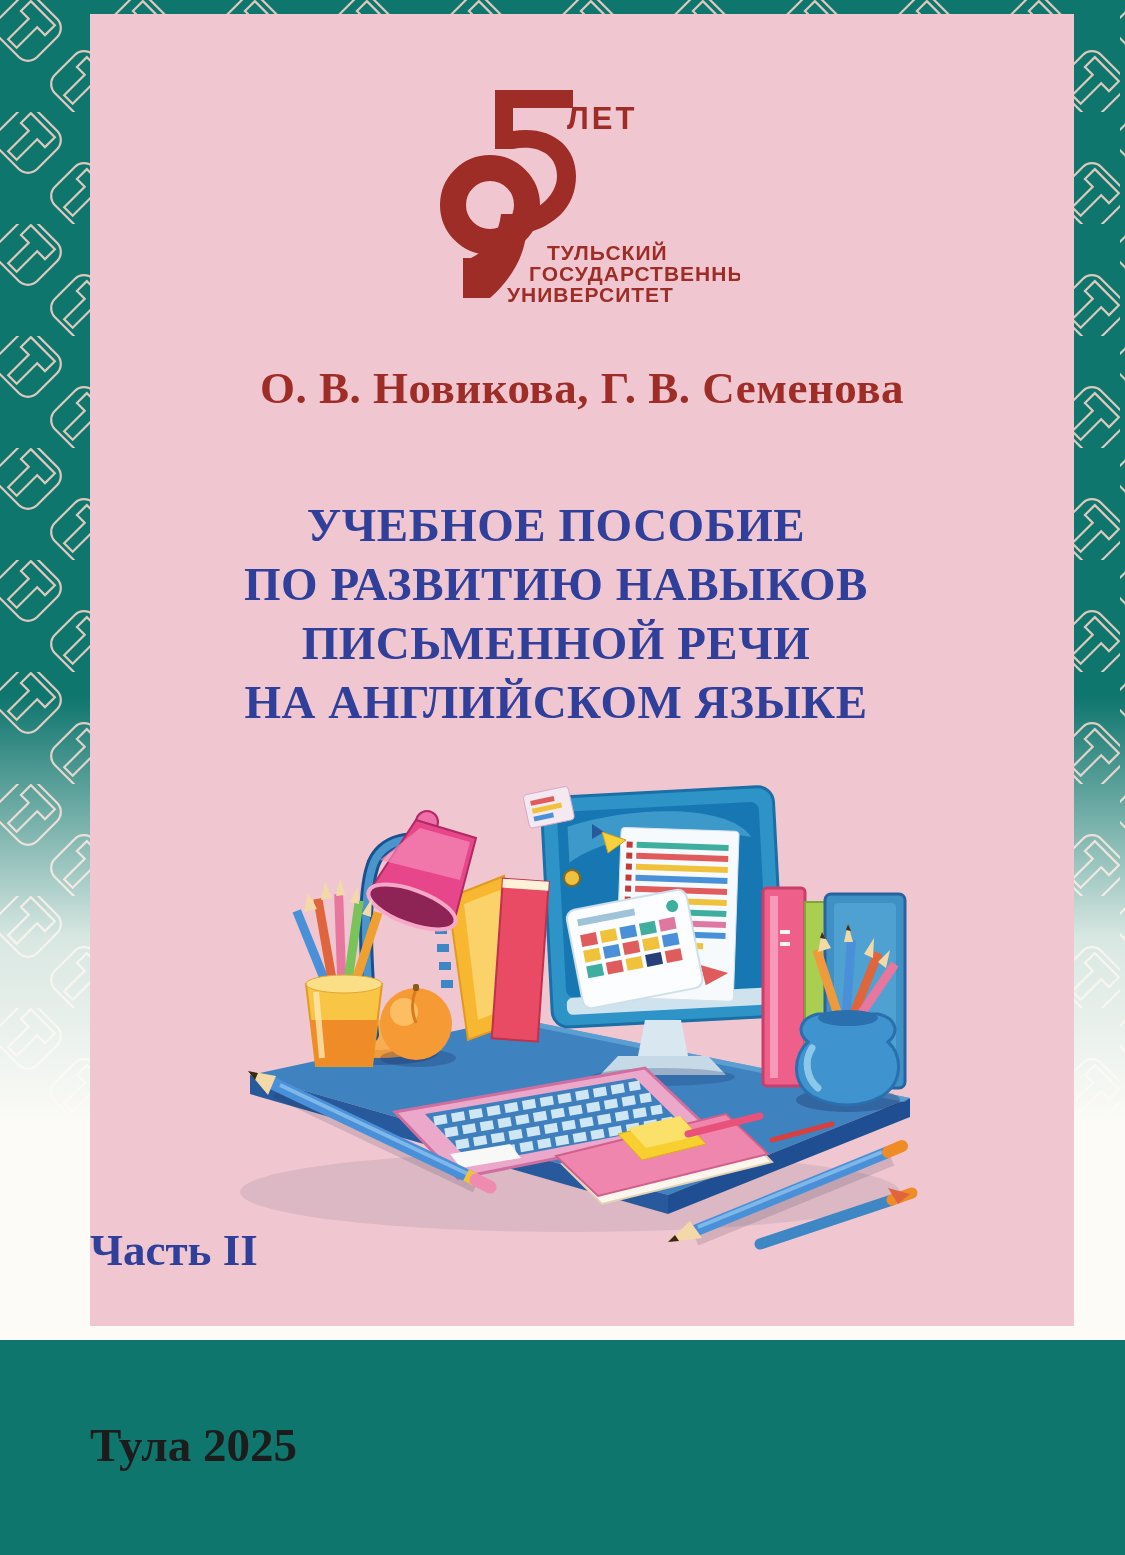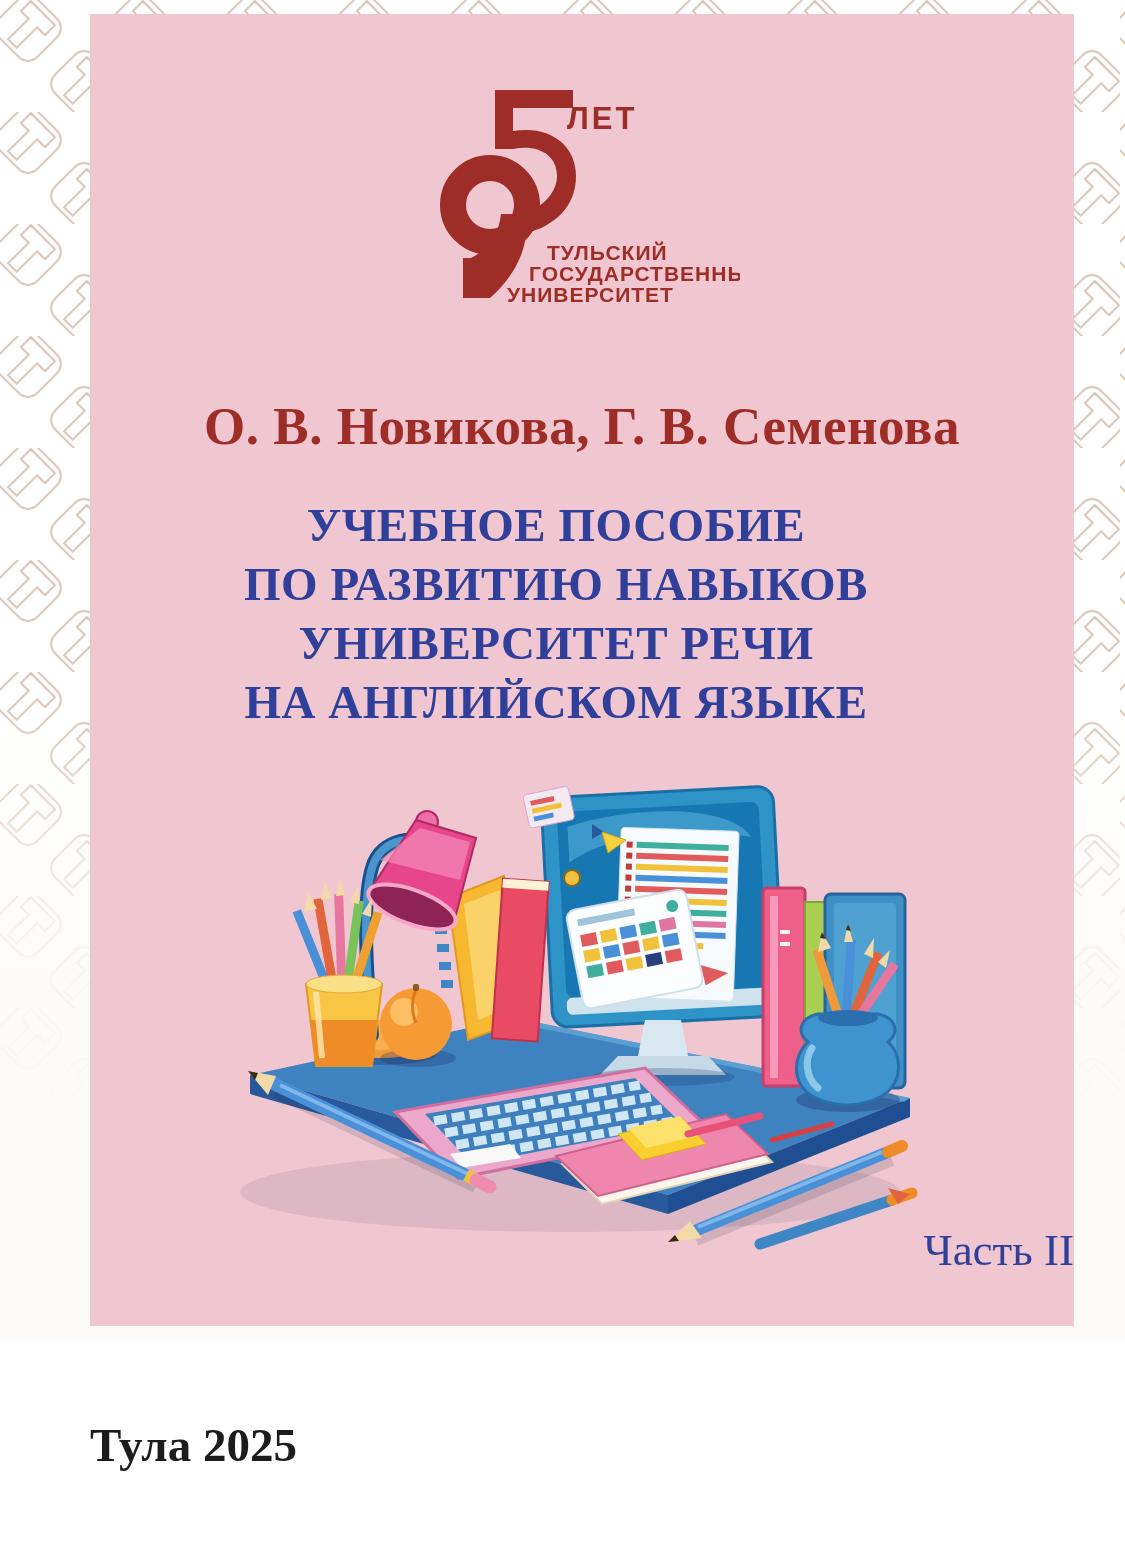--- a/index.html
+++ b/index.html
@@ -1,47 +1,47 @@
 <!DOCTYPE html>
 <html><head>
 <meta charset="utf-8">
 <style>
   html,body{margin:0;padding:0;background:#e8e8e8;}
   .page{
     position:relative;
     width:1125px;height:1555px;
     margin:0 auto;
-    background:#ffffff;
+    background:#0f766e;
     overflow:hidden;
     font-family:"Liberation Serif","DejaVu Serif",serif;
   }
   .border-pattern{position:absolute;left:0;top:0;}
   .pattern-fade{
     position:absolute;left:0;top:0;width:1125px;height:1340px;
     background:linear-gradient(180deg, rgba(252,251,247,0) 52%, rgba(252,251,247,.85) 70%, #fcfbf7 84%);
   }
   .cover{
     position:absolute;left:90px;top:14px;width:984px;height:1312px;
     background:#f0c7d1;
   }
   .logo{position:absolute;left:350px;top:68px;width:300px;height:236px;}
   .authors{
     position:absolute;left:0;top:348px;width:984px;
-    text-align:center;font-weight:bold;font-size:53px;line-height:52px;
-    color:#9d2d26;letter-spacing:.5px;margin-top:38px;
+    text-align:center;font-weight:bold;font-size:45px;line-height:52px;
+    color:#9d2d26;letter-spacing:.5px;
   }
   .title{
     position:absolute;left:0;top:482px;width:932px;
     text-align:center;font-weight:bold;font-size:47px;line-height:59px;
     color:#30409a;letter-spacing:.5px;
   }
   .illustration{position:absolute;left:130px;top:766px;width:700px;height:470px;}
   .part{
     position:absolute;left:0;top:1210px;width:984px;
-    text-align:right;font-weight:normal;font-size:45px;
+    text-align:left;font-weight:bold;font-size:45px;
     color:#30409a;
   }
   .imprint{
     position:absolute;left:90px;top:1418px;width:984px;
     text-align:left;font-weight:bold;font-size:47px;
     color:#1c1c1c;
   }
   .logo-text{font-family:"Liberation Sans","DejaVu Sans",sans-serif;font-weight:bold;}
 </style>
 </head>
@@ -85,21 +85,21 @@
       <text class="logo-text" x="107" y="178" font-size="21" letter-spacing="1" fill="#9d2d26">ТУЛЬСКИЙ</text>
       <text class="logo-text" x="89" y="199" font-size="21" letter-spacing="1" fill="#9d2d26">ГОСУДАРСТВЕННЫЙ</text>
       <text class="logo-text" x="67" y="220" font-size="21" letter-spacing="1" fill="#9d2d26">УНИВЕРСИТЕТ</text>
     </svg>
 
     <div class="authors">О. В. Новикова, Г. В. Семенова</div>
 
     <div class="title">
       <div>УЧЕБНОЕ ПОСОБИЕ</div>
       <div>ПО РАЗВИТИЮ НАВЫКОВ</div>
-      <div>УНИВЕРСИТЕТ РЕЧИ</div>
+      <div>ПИСЬМЕННОЙ РЕЧИ</div>
       <div>НА АНГЛИЙСКОМ ЯЗЫКЕ</div>
     </div>
 
     <svg class="illustration" viewBox="0 0 700 470">
 
       <ellipse cx="350" cy="412" rx="330" ry="40" fill="rgba(110,100,130,0.15)"></ellipse>
 
       <g>
         <polygon points="30,295 295,238 690,318 448,415" fill="#3e82bf"></polygon>
         <polygon points="30,295 448,415 448,434 30,314" fill="#27599c"></polygon>

